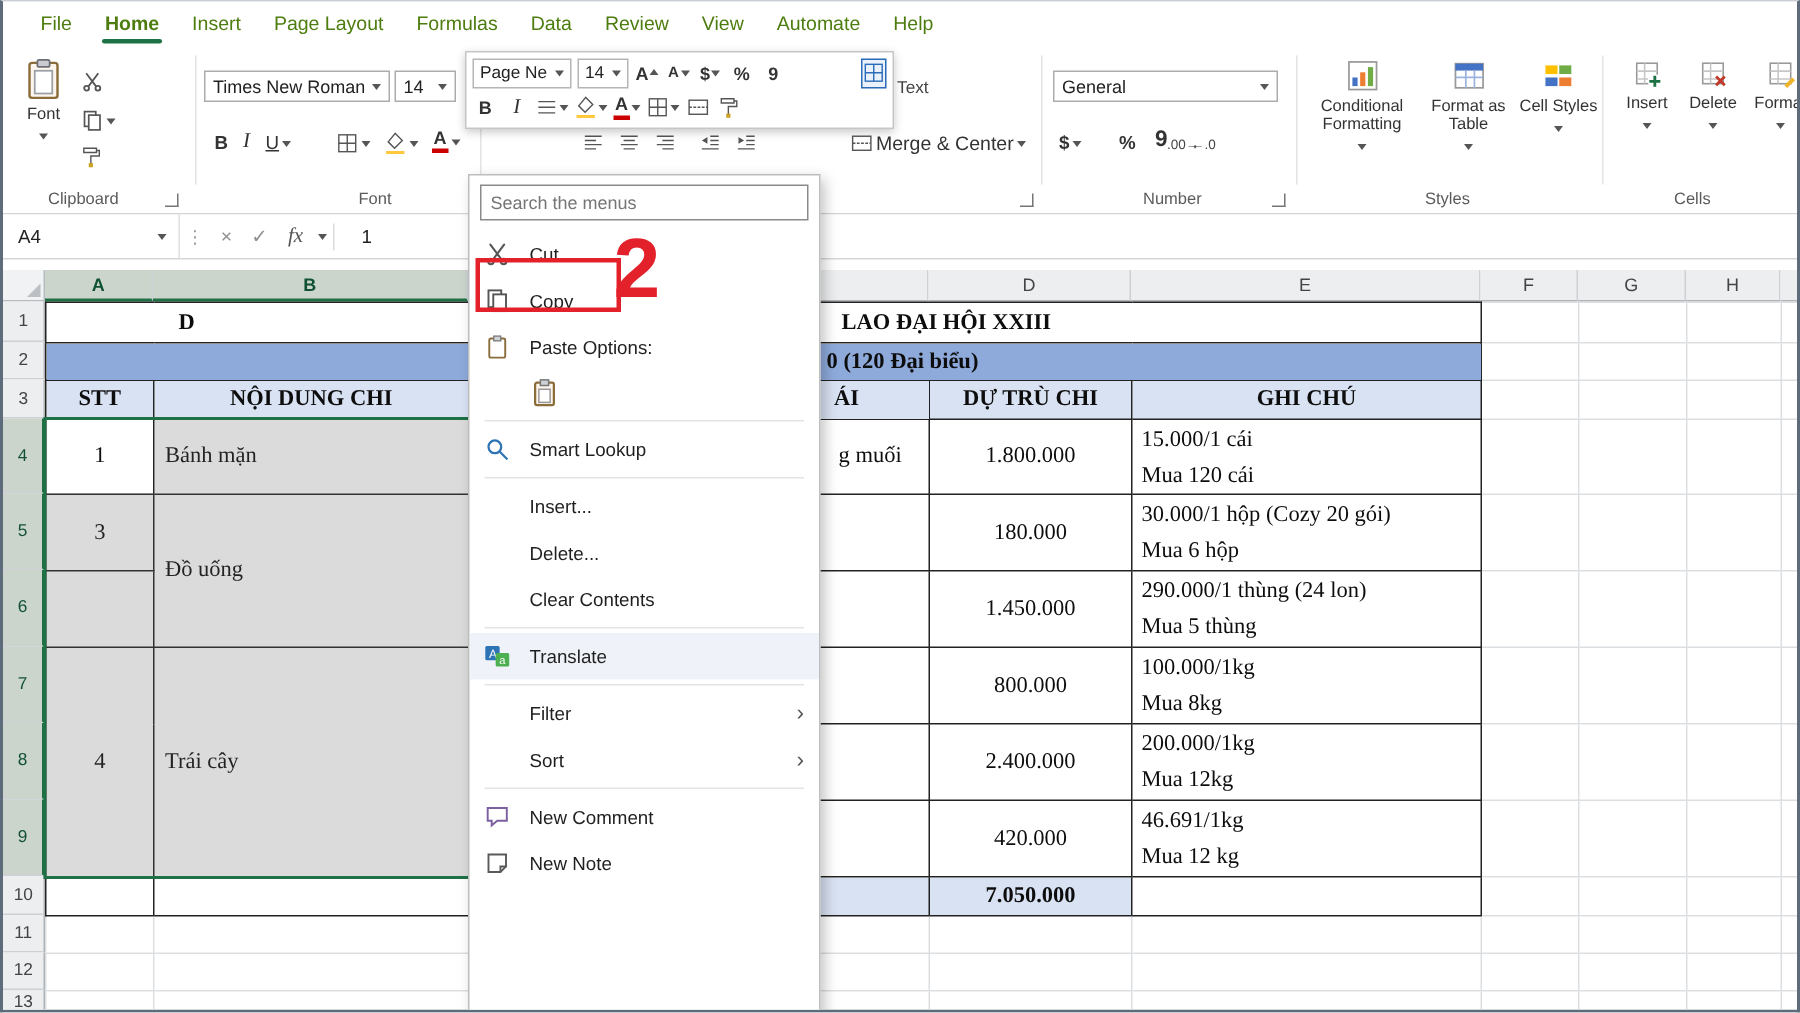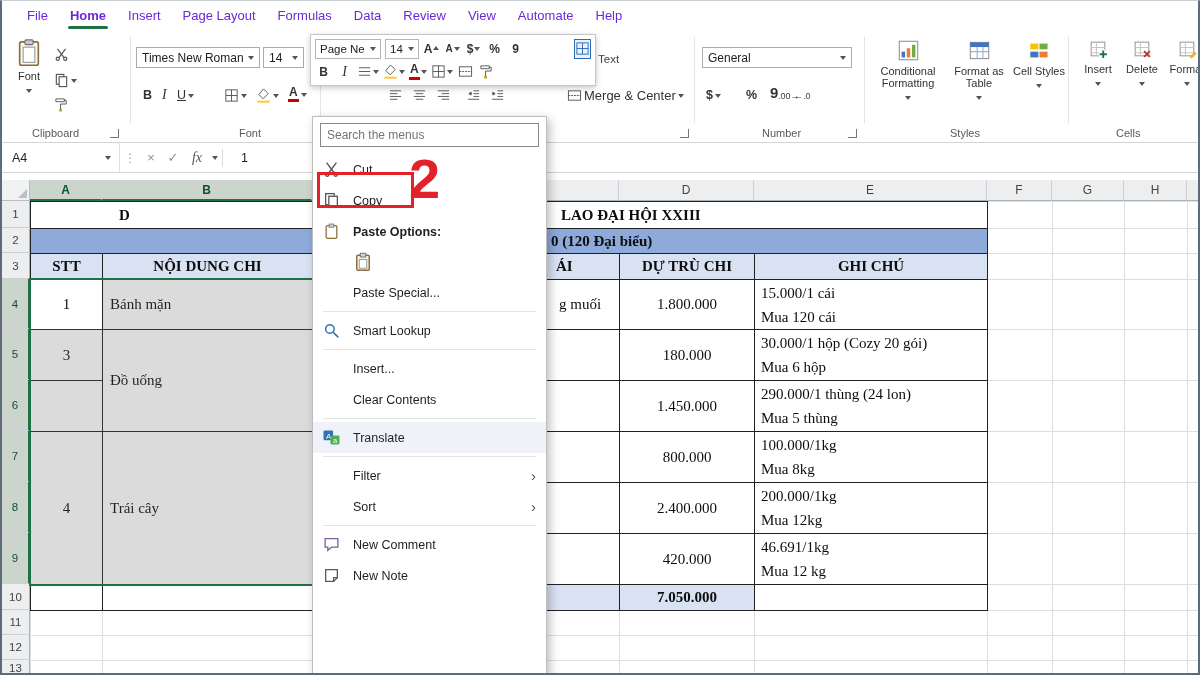--- a/index.html
+++ b/index.html
@@ -2,21 +2,21 @@
 <html><head>
 <meta charset="utf-8">
 <style>
 *{margin:0;padding:0;box-sizing:border-box}
 html,body{background:#dfe3e8}
 .screen{position:relative;width:1200px;height:675px;background:#fff;overflow:hidden;
   font-family:"Liberation Sans",sans-serif;border-left:2px solid #5d6b7a;border-right:2px solid #5d6b7a;
   border-bottom:2px solid #5d6b7a;border-top:1px solid #c9ced4}
 
 .menubar{position:absolute;left:0;top:0;width:1200px;height:30px;background:#fff;display:flex;align-items:flex-end;padding-left:14px}
-.mtab{font-size:13px;color:#6d28d9;padding:6px 11px 8px;position:relative;white-space:nowrap;cursor:default}
+.mtab{font-size:13px;color:#4d7c0f;padding:6px 11px 8px;position:relative;white-space:nowrap;cursor:default}
 .mtab.on{font-weight:700}
 .mtab.on::after{content:"";position:absolute;left:9px;right:9px;bottom:2px;height:3px;background:#1e7145;border-radius:2px}
 
 .ribbon{position:absolute;left:0;top:30px;width:1200px;height:112px;background:#fff;border-bottom:1px solid #d4d4d4}
 .gsep{position:absolute;top:6px;height:86px;width:1px;background:#e4e4e4}
 .glabel{position:absolute;top:96px;font-size:11px;color:#5a5a5a;white-space:nowrap}
 .launch{position:absolute;width:9px;height:9px;border-right:1.5px solid #767676;border-bottom:1.5px solid #767676}
 .car{width:0;height:0;border:3.5px solid transparent;border-top:4px solid #555;display:inline-block;flex:0 0 auto;margin-top:4px}
 .carup{width:0;height:0;border:3.5px solid transparent;border-bottom:4px solid #555;display:inline-block;flex:0 0 auto;margin-bottom:4px}
 .combo{position:absolute;height:21px;border:1px solid #acacac;background:#fff;font-size:12px;color:#222;display:flex;align-items:center;padding:0 5px;gap:5px;white-space:nowrap}
@@ -68,21 +68,21 @@
 .mact{border:1px solid #2b6cb8;background:#eaf1fb}
 
 .cmenu{position:absolute;left:310px;top:115px;width:235px;height:562px;background:#fff;border:1px solid #bdbdbd;box-shadow:3px 3px 9px rgba(0,0,0,.25);z-index:40;padding:4px 0;overflow:hidden}
 .csearch{margin:2px 7px 7px;height:24px;border:1px solid #8a8a8a;display:flex;align-items:center;padding:0 6px;background:#fff}
 .csearch input{border:0;outline:0;width:100%;font-size:12px;color:#444;font-family:"Liberation Sans",sans-serif}
 .mitem{height:31px;display:flex;align-items:center;padding:0 10px;gap:13px;font-size:12.5px;color:#1f1f1f;position:relative;white-space:nowrap}
 .mitem .mi,.mitem .spacer{width:17px;height:17px;flex:0 0 17px}
 svg.mi{stroke-linecap:round}
 .mitem.dis{color:#9d9d9d}
 .mitem.hov{background:#eff3f9}
-.mitem.semib{font-weight:700}
+.mitem.semib{font-weight:400}
 .msep{height:1px;background:#e4e4e4;margin:3px 10px}
 .sub{margin-left:auto;color:#555;font-size:15px;line-height:1}
 .pasterow{height:30px;display:flex;align-items:center;padding-left:40px}
 
 .redbox{position:absolute;left:315px;top:171px;width:97px;height:36px;border:3px solid #e3212b;z-index:50;pointer-events:none}
 .red2{position:absolute;left:407px;top:150px;font-size:56px;font-weight:800;color:#e3212b;z-index:50;line-height:1;pointer-events:none}
 </style>
 </head>
 <body>
 
@@ -631,36 +631,36 @@
         </svg>
       <span>Paste Options:</span>
     </div>
     <div class="pasterow">
       <svg class="mi" style="width:20px;height:20px" viewBox="0 0 16 16">
           <rect x="3" y="2.5" width="10" height="12" rx="1" fill="#fdf6ec" stroke="#8a6d3b" stroke-width="1.2"></rect>
           <rect x="5.8" y="1" width="4.4" height="3" fill="#cfd2d6" stroke="#777" stroke-width="0.8"></rect>
           <rect x="5" y="6" width="6" height="7" fill="#fff" stroke="#999" stroke-width="0.8"></rect>
         </svg>
     </div>
-    <div class="mitem">
-      <span class="spacer"></span>
-      <span>Paste Special...</span>
-    </div>
     <div class="msep"></div>
     <div class="mitem">
       <svg class="mi" viewBox="0 0 16 16" fill="none" stroke="#2e74b5" stroke-width="1.4">
           <circle cx="6.5" cy="6.5" r="4"></circle>
           <path d="M9.6 9.6 14 14"></path>
         </svg>
       <span>Smart Lookup</span>
     </div>
     <div class="msep"></div>
     <div class="mitem">
       <span class="spacer"></span>
       <span>Insert...</span>
+    </div>
+    <div class="mitem">
+      <span class="spacer"></span>
+      <span>Delete...</span>
     </div>
     <div class="mitem">
       <span class="spacer"></span>
       <span>Clear Contents</span>
     </div>
     <div class="msep"></div>
     <div class="mitem hov">
       <svg class="mi" viewBox="0 0 16 16">
           <rect x="0.5" y="1.5" width="9" height="9" rx="1" fill="#2e74b5"></rect>
           <text x="2.8" y="9" font-size="7.5" fill="#fff">A</text>

